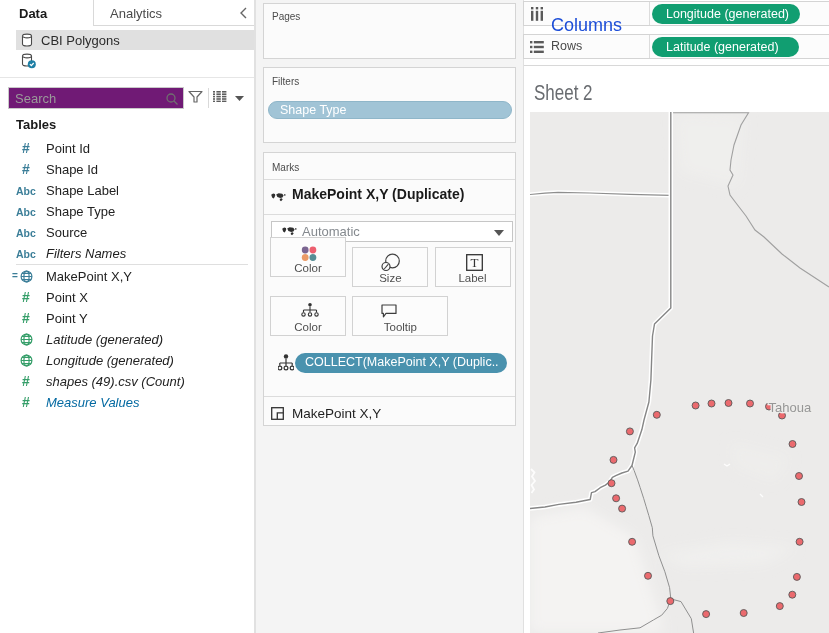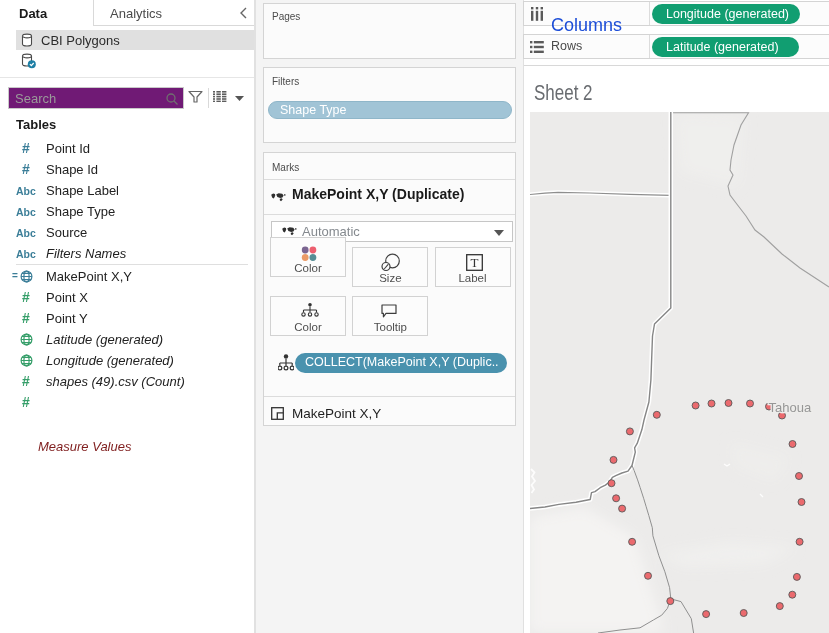--- a/index.html
+++ b/index.html
@@ -138,21 +138,21 @@
           </g>
         </svg>
         <span style="position:absolute;left:46px;top:3px;font-style:italic;color:#222;">Longitude (generated)</span>
       </div>
   <div class="abs" style="left:0;top:370.5px;width:254px;height:21px">
         <span style="position:absolute;left:20px;top:2px;width:12px;text-align:center;color:#359e69;font-weight:bold;font-size:14px">#</span>
         <span style="position:absolute;left:46px;top:3px;font-style:italic;color:#222;">shapes (49).csv (Count)</span>
       </div>
   <div class="abs" style="left:0;top:391.5px;width:254px;height:21px">
         <span style="position:absolute;left:20px;top:2px;width:12px;text-align:center;color:#359e69;font-weight:bold;font-size:14px">#</span>
-        <span style="position:absolute;left:38px;top:3px;font-style:italic;color:#7f1d1d;margin-top:44px;">Measure Values</span>
+        <span style="position:absolute;left:46px;top:3px;font-style:italic;color:#0369a1;">Measure Values</span>
       </div>
   </div>
 </div>
 
 <div class="abs" style="left:254px;top:0;width:2px;height:633px;background:#e1e1e1"></div>
 
 <div class="abs" style="left:256px;top:0;width:267px;height:633px;background:#f4f4f4"></div>
 
 <div class="card" style="left:263px;top:3px;width:253px;height:56px">
   <div class="lbl" style="position:absolute;left:8px;top:7px">Pages</div>
@@ -221,21 +221,21 @@
   <div class="btn" style="left:6px;top:143px;width:76px;height:40px">
     <svg style="position:absolute;left:30px;top:6px" width="18" height="15" viewBox="0 0 18 15">
       <circle cx="9" cy="1.8" r="1.8" fill="#333"></circle>
       <path d="M9,3.5 V7 M2.5,7 H15.5 M2.5,7 v2.2 M9,7 v2.2 M15.5,7 v2.2" stroke="#333" stroke-width="1.1" fill="none"></path>
       <circle cx="2.5" cy="11.4" r="1.7" fill="none" stroke="#333" stroke-width="1.1"></circle>
       <circle cx="9" cy="11.4" r="1.7" fill="none" stroke="#333" stroke-width="1.1"></circle>
       <circle cx="15.5" cy="11.4" r="1.7" fill="none" stroke="#333" stroke-width="1.1"></circle>
     </svg>
     <div class="cap" style="bottom:2.5px">Color</div>
   </div>
-  <div class="btn" style="left:88.4px;top:143px;width:76px;height:40px">
+  <div class="btn" style="left:88.4px;top:143px;width:96px;height:40px">
     <svg style="position:absolute;left:28px;top:7px" width="17" height="15" viewBox="0 0 17 15">
       <path d="M1,1 h14 v8.4 h-10 l-2.6,3.4 v-3.4 h-1.4 z" fill="none" stroke="#3d3d3d" stroke-width="1.2" stroke-linejoin="round"></path>
     </svg>
     <div class="cap" style="bottom:2.5px">Tooltip</div>
   </div>
 
   <svg style="position:absolute;left:14px;top:201px" width="16" height="20" viewBox="0 0 16 20">
     <circle cx="8" cy="2.4" r="2.2" fill="#333"></circle>
     <path d="M8,4.5 V9 M1.8,9 H14.2 M1.8,9 v2.8 M8,9 v2.8 M14.2,9 v2.8" stroke="#333" stroke-width="1.2" fill="none"></path>
     <circle cx="1.9" cy="14" r="1.9" fill="none" stroke="#333" stroke-width="1.2"></circle>

